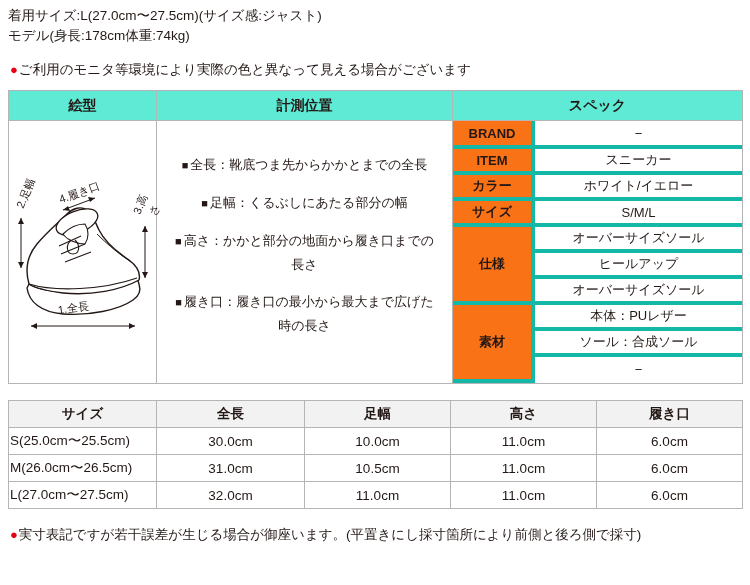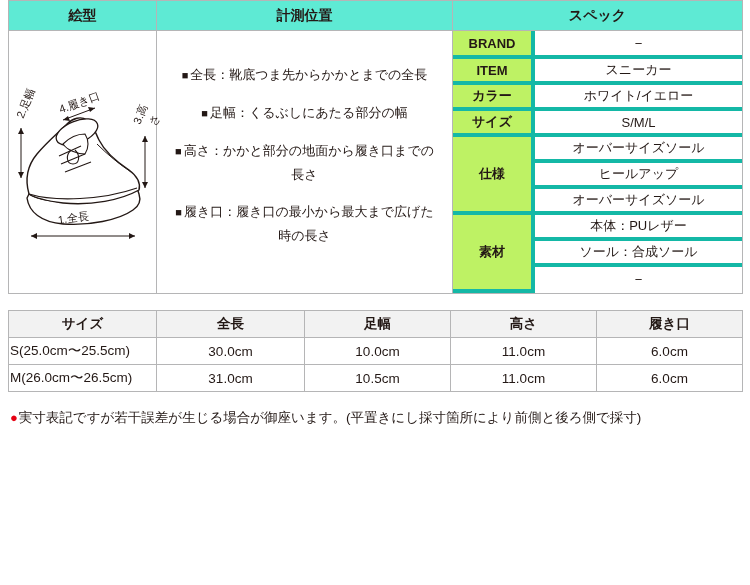--- a/index.html
+++ b/index.html
@@ -89,21 +89,21 @@
     margin: 0;
   }
   .inner-table td {
     border: 4px solid #14b8a6;
     font-size: 13px;
     height: 26px;
     text-align: center;
     vertical-align: middle;
   }
   .inner-table td.label {
-    background: #bef264;
+    background: #f97316;
     font-weight: bold;
     width: 80px;
   }
   .inner-table tr:first-child td { border-top: none; }
   .inner-table td:first-child { border-left: none; }
   .inner-table td:last-child { border-right: none; }
   .inner-table tr:last-child td { border-bottom: none; }
 
   
   .size-table {
@@ -135,20 +135,27 @@
     margin-top: 16px;
     padding-left: 10px;
   }
   svg { display: block; }
 </style>
 </head>
 <body>
 
 <div class="page">
 
+  <div class="intro">
+    <div class="intro-line">着用サイズ:L(27.0cm〜27.5cm)(サイズ感:ジャスト)</div>
+    <div class="intro-line">モデル(身長:178cm体重:74kg)</div>
+    <div class="bullet-note">
+      <span class="dot">●</span><span>ご利用のモニタ等環境により実際の色と異なって見える場合がございます</span>
+    </div>
+  </div>
 
   <table class="spec-table">
     <colgroup>
       <col class="col-illust">
       <col class="col-measure">
       <col class="col-spec">
     </colgroup>
     <thead>
       <tr>
         <th>絵型</th>
@@ -285,20 +292,27 @@
         <td>11.0cm</td>
         <td>6.0cm</td>
       </tr>
       <tr>
         <td>M(26.0cm〜26.5cm)</td>
         <td>31.0cm</td>
         <td>10.5cm</td>
         <td>11.0cm</td>
         <td>6.0cm</td>
       </tr>
+      <tr>
+        <td>L(27.0cm〜27.5cm)</td>
+        <td>32.0cm</td>
+        <td>11.0cm</td>
+        <td>11.0cm</td>
+        <td>6.0cm</td>
+      </tr>
     </tbody>
   </table>
 
   <div class="footer-note">
     <span class="dot">●</span><span>実寸表記ですが若干誤差が生じる場合が御座います。(平置きにし採寸箇所により前側と後ろ側で採寸)</span>
   </div>
 
 </div>
 
 </body></html>

